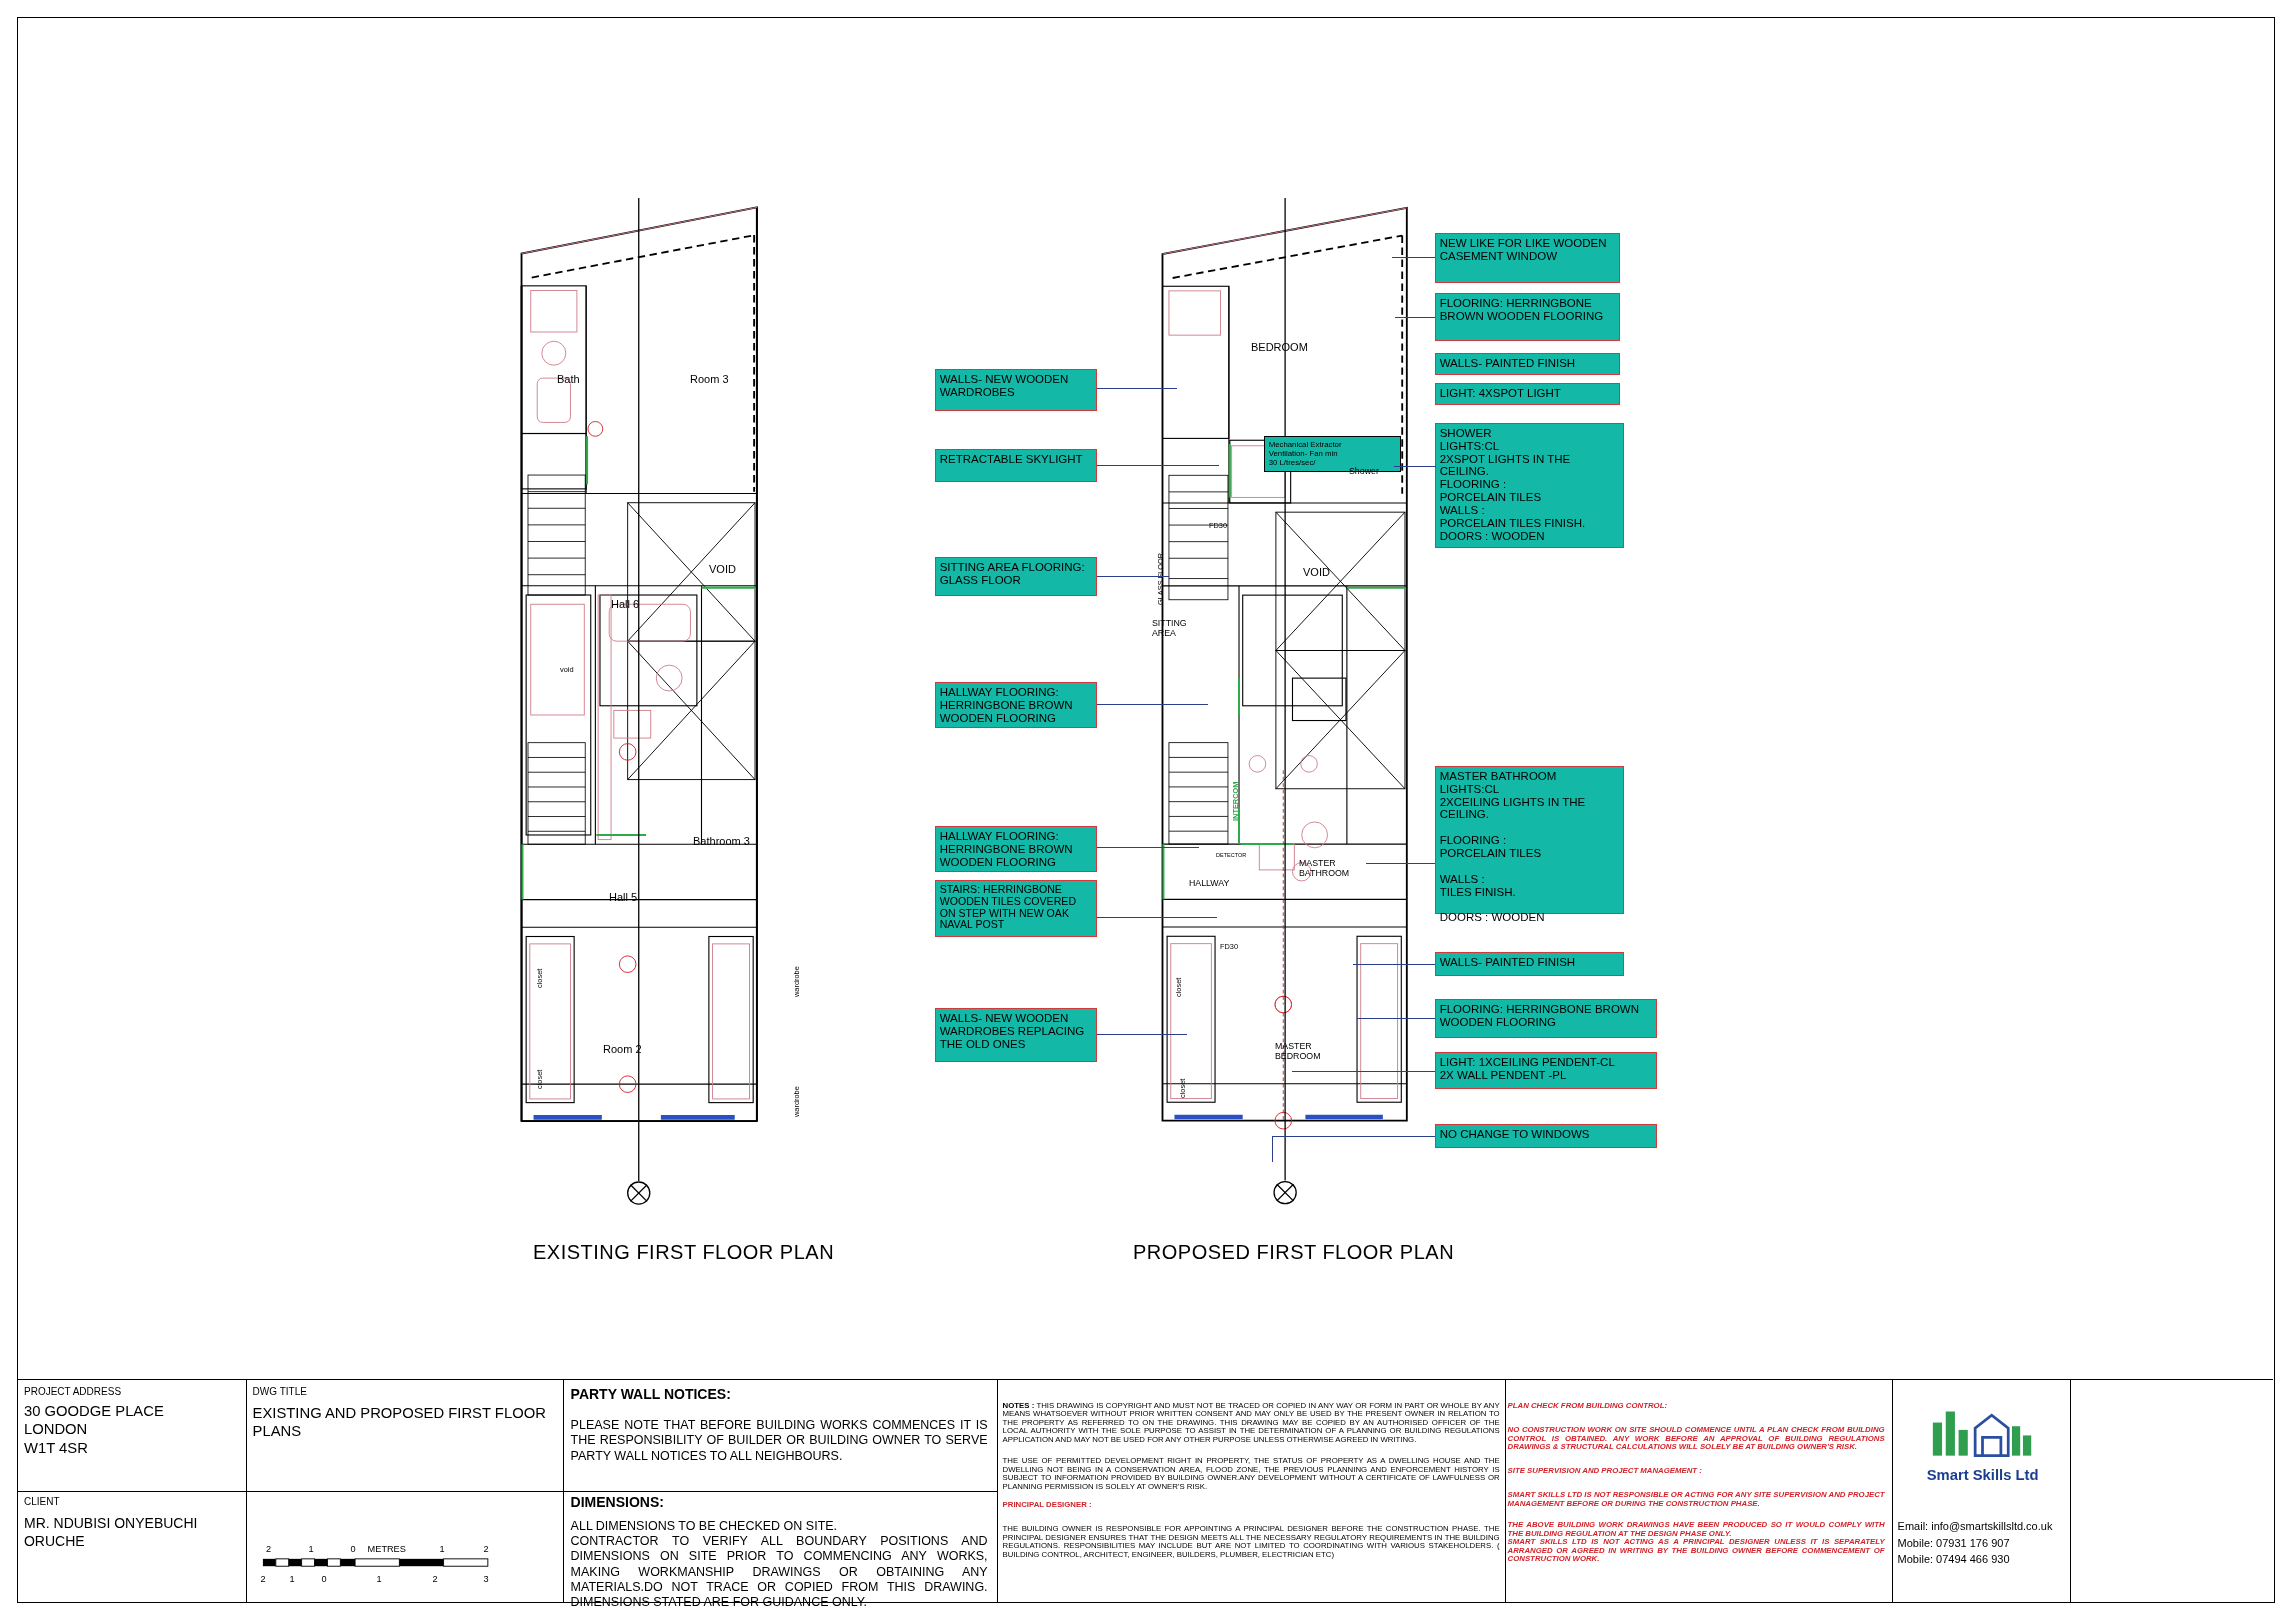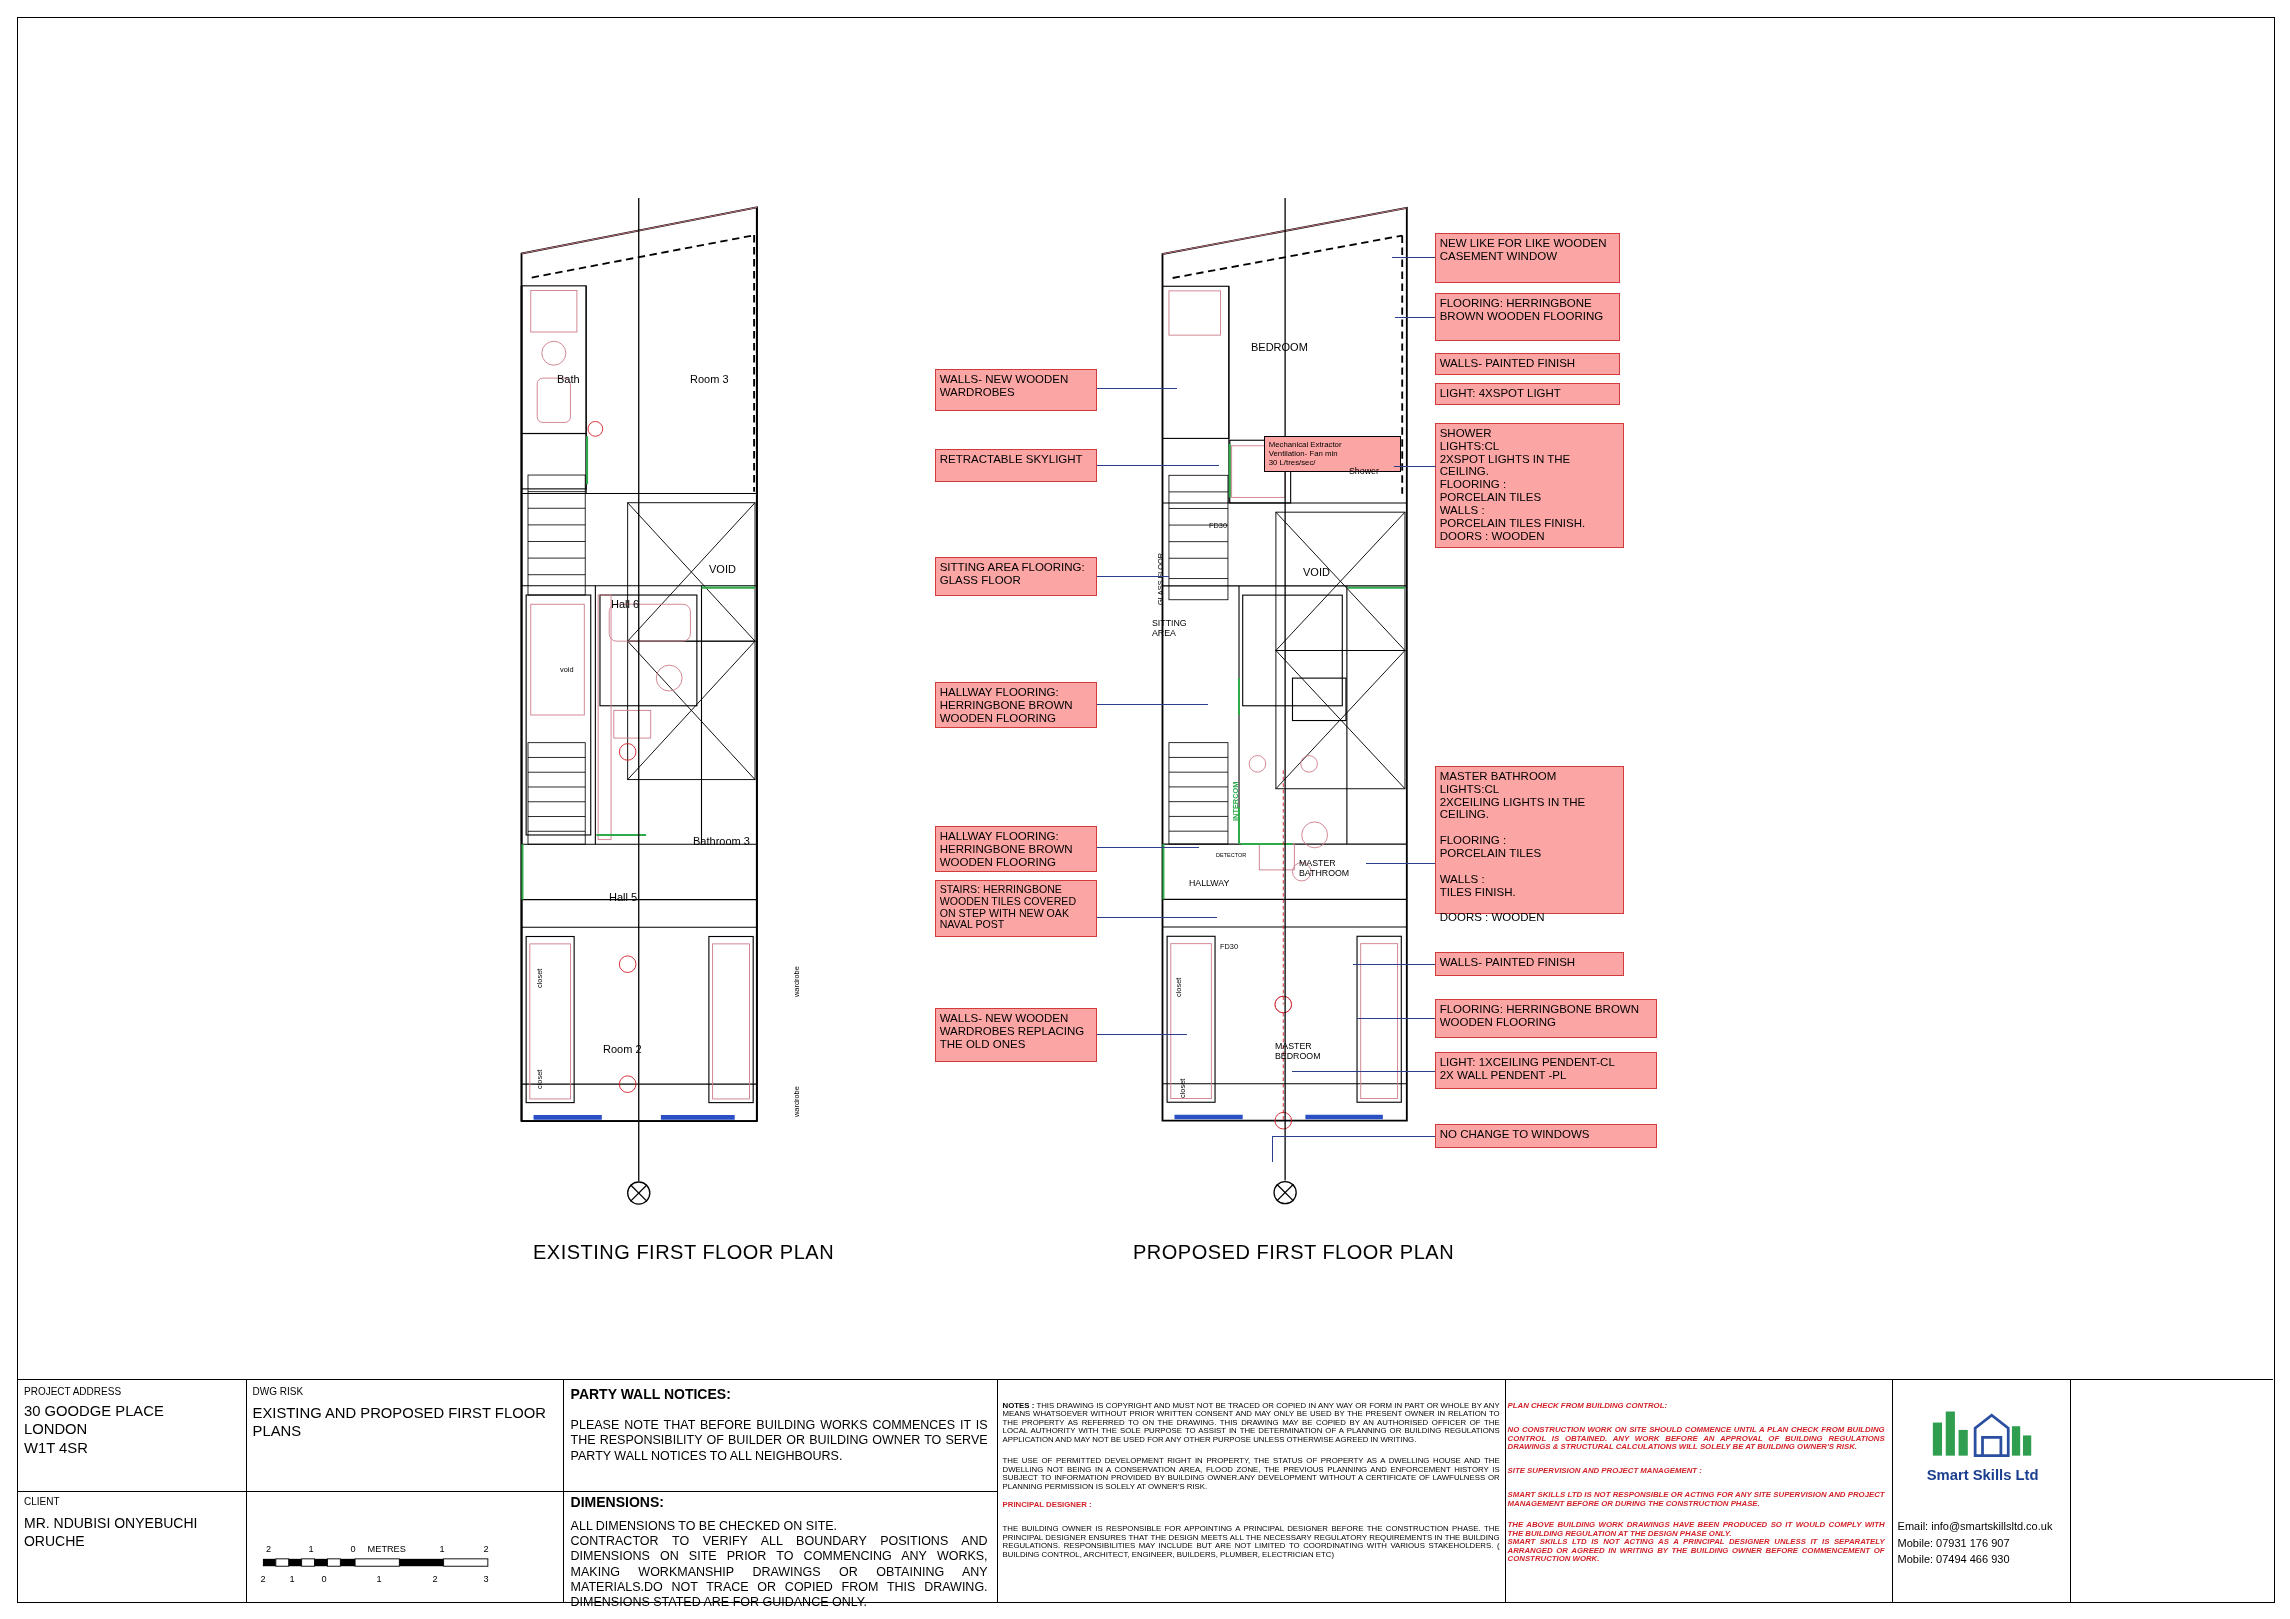--- a/index.html
+++ b/index.html
@@ -1,20 +1,20 @@
 <!DOCTYPE html>
 <html style="font-size:14.8px"><head>
 <meta charset="utf-8">
 <style>
   html,body{margin:0;padding:0;background:#ffffff;}
   body{font-family:"Liberation Sans", sans-serif;}
   #sheet{position:relative;width:2291px;height:1620px;background:#ffffff;overflow:hidden;}
   .frame{position:absolute;left:16.6px;top:16.6px;width:2256px;height:1584px;border:1.8px solid #000;}
   .plan-title{position:absolute;font-size:20px;letter-spacing:0.5px;color:#000;white-space:nowrap;}
-  .note{position:absolute;border:0.9px solid #d23b3b;color:#000;font-size:11.5px;line-height:1.12;padding:2.8px 3.7px;box-sizing:border-box;background:#fca5a5;}
+  .note{position:absolute;border:0.9px solid #d23b3b;color:#000;font-size:11.5px;line-height:1.12;padding:2.8px 3.7px;box-sizing:border-box;background:#14b8a6;}
   .note.small{font-size:10.6px;}
   .leader{position:absolute;background:#2b3f8c;height:0.9px;}
   .room-lbl{position:absolute;font-size:11px;color:#000;white-space:nowrap;}
   .room-lbl.sm{font-size:8.8px;}
   .room-lbl.xs{font-size:7.4px;}
   .rot{transform-origin:left top;}
   
   .tb{position:absolute;left:16.6px;top:1379px;width:2256px;height:222px;border-top:1.8px solid #000;box-sizing:border-box;}
   .tb-h{font-size:10px;color:#000;}
   .tb-t{font-size:14.8px;color:#000;line-height:1.25;}
@@ -344,21 +344,21 @@
     </div>
 
     <div class="tb-h" style="position:absolute;left:7.4px;top:5.5px;">PROJECT ADDRESS</div>
     <div class="tb-t" style="position:absolute;left:7.4px;top:22px;white-space:pre-line;">30 GOODGE PLACE
 LONDON
 W1T 4SR</div>
     <div class="tb-h" style="position:absolute;left:7.4px;top:116px;">CLIENT</div>
     <div class="tb-t" style="position:absolute;left:7.4px;top:135px;white-space:pre-line;font-size:14px;">MR. NDUBISI ONYEBUCHI
              ORUCHE</div>
 
-    <div class="tb-h" style="position:absolute;left:236px;top:5.5px;">DWG RISK</div>
+    <div class="tb-h" style="position:absolute;left:236px;top:5.5px;">DWG TITLE</div>
     <div class="tb-t" style="position:absolute;left:236px;top:24px;width:303px;">EXISTING AND PROPOSED FIRST FLOOR PLANS</div>
 
 
     <div style="position:absolute;left:242px;top:164px;width:277px;">
       <div style="position:relative;height:13px;font-size:9.2px;">
         <span style="position:absolute;left:7.4px;">2</span>
         <span style="position:absolute;left:50px;">1</span>
         <span style="position:absolute;left:92px;">0</span>
         <span style="position:absolute;left:181px;">1</span>
         <span style="position:absolute;left:225px;">2</span>

